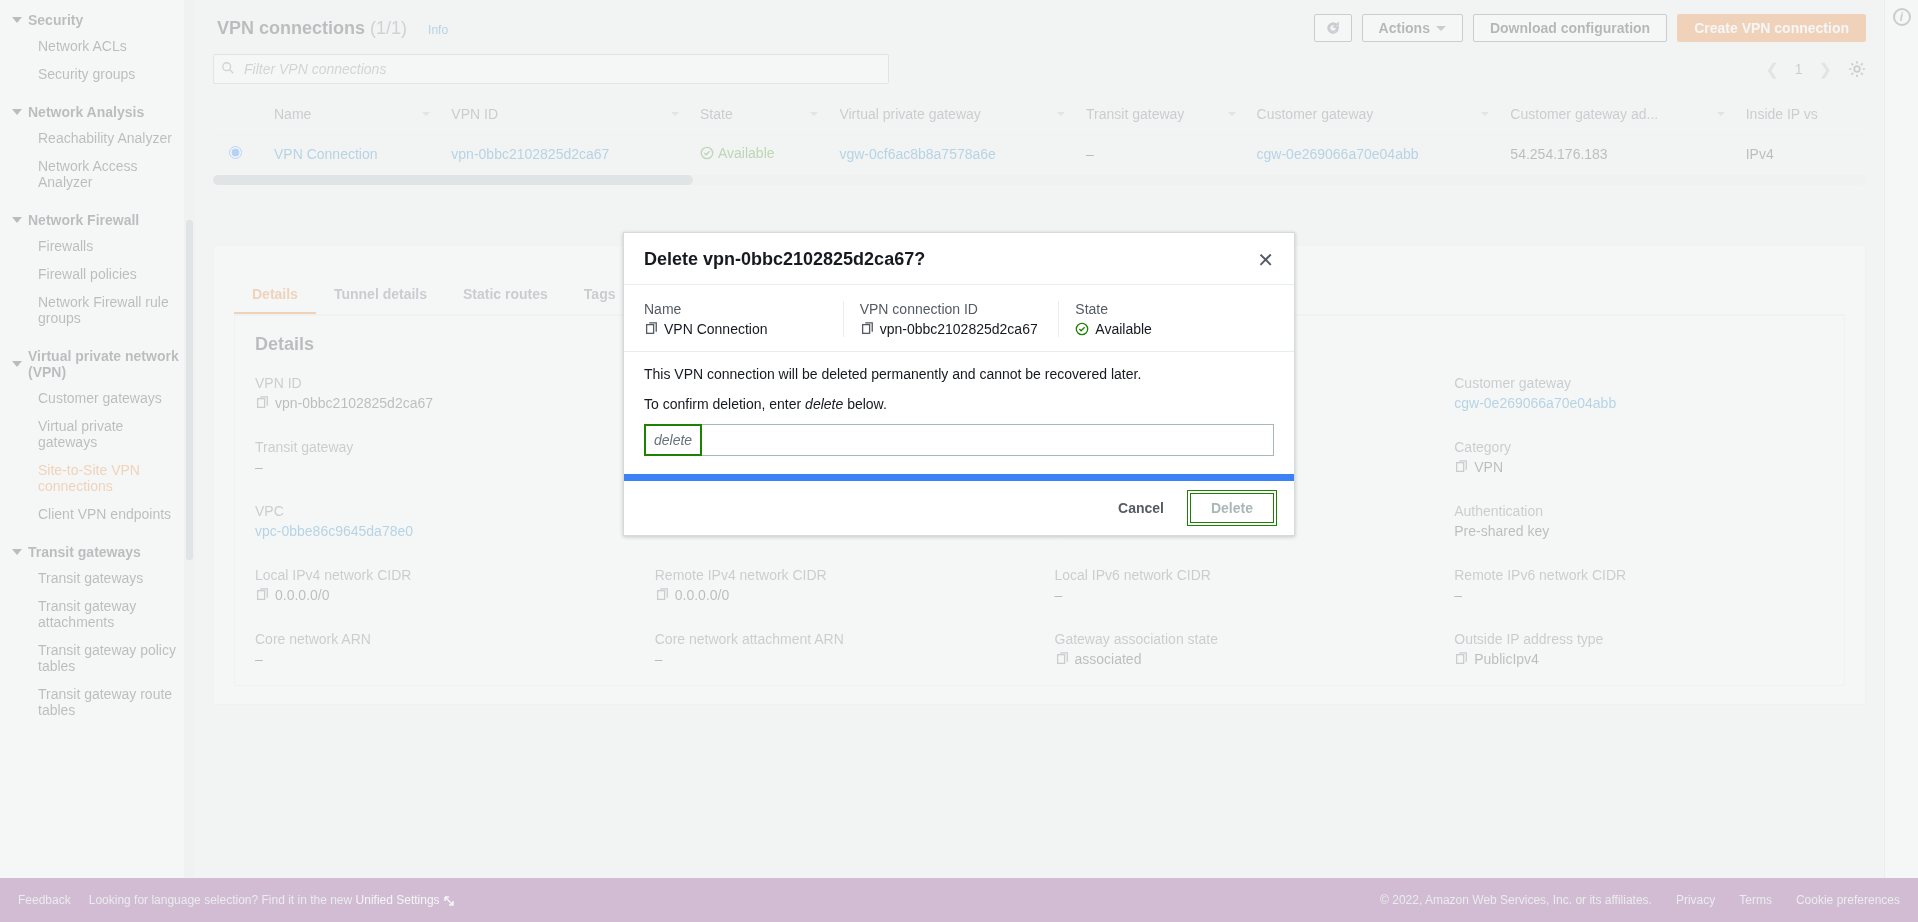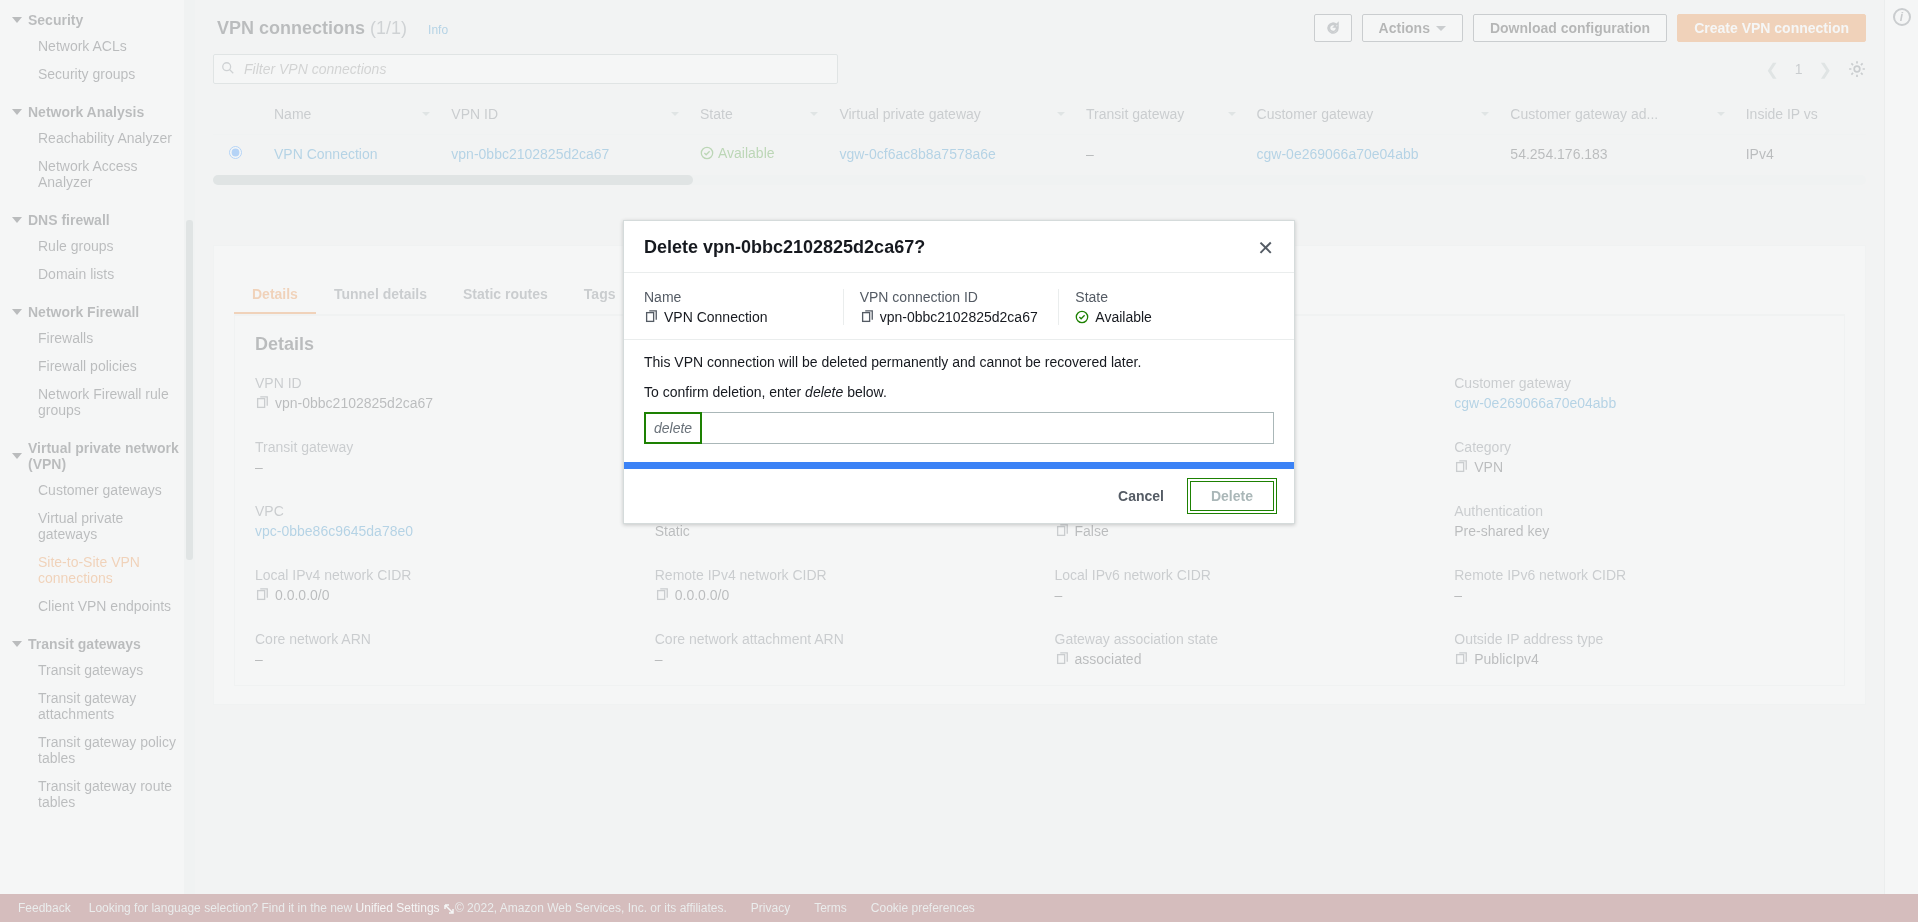--- a/index.html
+++ b/index.html
@@ -31,21 +31,21 @@
 .page-title .count { color: #687078; font-weight: 400; }
 .info-link { color: #0073bb; font-size: 12px; margin-left: 16px; cursor: pointer; }
 .header-actions { display: flex; gap: 10px; }
 .btn { border: 1px solid #545b64; background: #fff; padding: 5px 16px; border-radius: 2px; font-weight: 700; cursor: pointer; display: inline-flex; align-items: center; gap: 6px; font-size: 14px; }
 .btn.primary { background: #ec7211; border-color: #ec7211; color: #fff; }
 .btn.icon-only { padding: 5px 10px; }
 .btn .tri { width: 0; height: 0; border-left: 5px solid transparent; border-right: 5px solid transparent; border-top: 5px solid #545b64; }
 
 
 .toolbar { display: flex; align-items: center; justify-content: space-between; }
-.search { position: relative; width: 625px; }
+.search { position: relative; width: 676px; }
 .search input { width: 100%; padding: 6px 8px 6px 30px; border: 1px solid #aab7b8; border-radius: 2px; font-size: 14px; font-style: italic; color: #687078; background: #fff; }
 .search .mag { position: absolute; left: 8px; top: 7px; width: 14px; height: 14px; }
 .pagination { display: flex; align-items: center; gap: 16px; color: #545b64; }
 .pagination .arrow { cursor: pointer; color: #aab7b8; font-size: 16px; }
 .pagination .gear { cursor: pointer; }
 
 
 table.data { width: 100%; border-collapse: collapse; margin-top: 10px; }
 table.data th { text-align: left; font-weight: 400; color: #545b64; padding: 12px 16px; border-bottom: 1px solid #eaeded; position: relative; white-space: nowrap; }
 table.data th::after { content: ""; position: absolute; right: 5px; top: 50%; transform: translateY(-50%); width: 0; height: 0; border-left: 4px solid transparent; border-right: 4px solid transparent; border-top: 4px solid #aab7b8; }
@@ -67,29 +67,29 @@
 .tab.active { color: #ec7211; border-bottom: 2px solid #ec7211; }
 .details-inner { border: 1px solid #eaeded; margin-top: 0; padding: 18px 20px; }
 .details-inner h3 { font-size: 18px; font-weight: 700; margin-bottom: 20px; }
 .grid { display: grid; grid-template-columns: repeat(4, 1fr); gap: 28px 30px; }
 .field-label { color: #545b64; font-size: 14px; margin-bottom: 4px; }
 .field-value { color: #16191f; display: flex; align-items: center; gap: 6px; }
 .field-value.link { color: #0073bb; }
 .copy-icon { width: 14px; height: 14px; flex-shrink: 0; }
 
 
-.footer { position: absolute; bottom: 0; left: 0; right: 0; height: 28px; background: #7f1d1d; color: #d5dbdb; display: flex; align-items: center; justify-content: flex-start; padding: 0 18px; font-size: 12px; }
+.footer { position: absolute; bottom: 0; left: 0; right: 0; height: 44px; background: #701a75; color: #d5dbdb; display: flex; align-items: center; justify-content: space-between; padding: 0 18px; font-size: 12px; }
 .footer a { color: #fff; }
 .footer .left { display: flex; gap: 18px; align-items: center; }
 .footer .right { display: flex; gap: 24px; }
 .ext-icon { width: 12px; height: 12px; display: inline-block; vertical-align: middle; }
 
 
 .backdrop { position: absolute; inset: 0; background: rgba(242,243,243,0.75); z-index: 10; }
-.modal { position: absolute; top: 220px; left: 50%; transform: translateX(-50%); width: 672px; background: #fff; border: 1px solid #d5dbdb; box-shadow: 0 1px 4px rgba(0,0,0,0.2); z-index: 20; }
+.modal { position: absolute; top: 232px; left: 50%; transform: translateX(-50%); width: 672px; background: #fff; border: 1px solid #d5dbdb; box-shadow: 0 1px 4px rgba(0,0,0,0.2); z-index: 20; }
 .modal-header { display: flex; justify-content: space-between; align-items: center; padding: 16px 20px 14px 20px; border-bottom: 1px solid #eaeded; }
 .modal-header h3 { font-size: 18px; font-weight: 700; }
 .modal-close { cursor: pointer; font-size: 20px; color: #545b64; line-height: 1; }
 .modal-body { padding: 16px 20px 18px 20px; }
 .modal-info-row { display: flex; border-bottom: 1px solid #eaeded; margin: 0 -20px 14px -20px; padding: 0 20px 14px 20px; }
 .modal-info-row > div { flex: 1; padding-right: 16px; }
 .modal-info-row > div + div { border-left: 1px solid #eaeded; padding-left: 16px; }
 .modal-del-confirm-input { margin-top: 12px; display: flex; }
 .modal-del-confirm-input .highlight { border: 2px solid #1d8102; padding: 6px 8px; min-width: 56px; display: flex; align-items: center; }
 .modal-del-confirm-input .highlight em { color: #687078; font-style: italic; }
@@ -115,28 +115,20 @@
           <div class="sidebar-item">Network ACLs</div>
           <div class="sidebar-item">Security groups</div>
         </div>
         <div class="sidebar-group">
           <div class="sidebar-group-title">
             <span class="caret"></span>
             <span>Network Analysis</span>
           </div>
           <div class="sidebar-item">Reachability Analyzer</div>
           <div class="sidebar-item">Network Access Analyzer</div>
-        </div>
-        <div class="sidebar-group">
-          <div class="sidebar-group-title">
-            <span class="caret"></span>
-            <span>DNS firewall</span>
-          </div>
-          <div class="sidebar-item">Rule groups</div>
-          <div class="sidebar-item">Domain lists</div>
         </div>
         <div class="sidebar-group">
           <div class="sidebar-group-title">
             <span class="caret"></span>
             <span>Network Firewall</span>
           </div>
           <div class="sidebar-item">Firewalls</div>
           <div class="sidebar-item">Firewall policies</div>
           <div class="sidebar-item">Network Firewall rule groups</div>
         </div>

